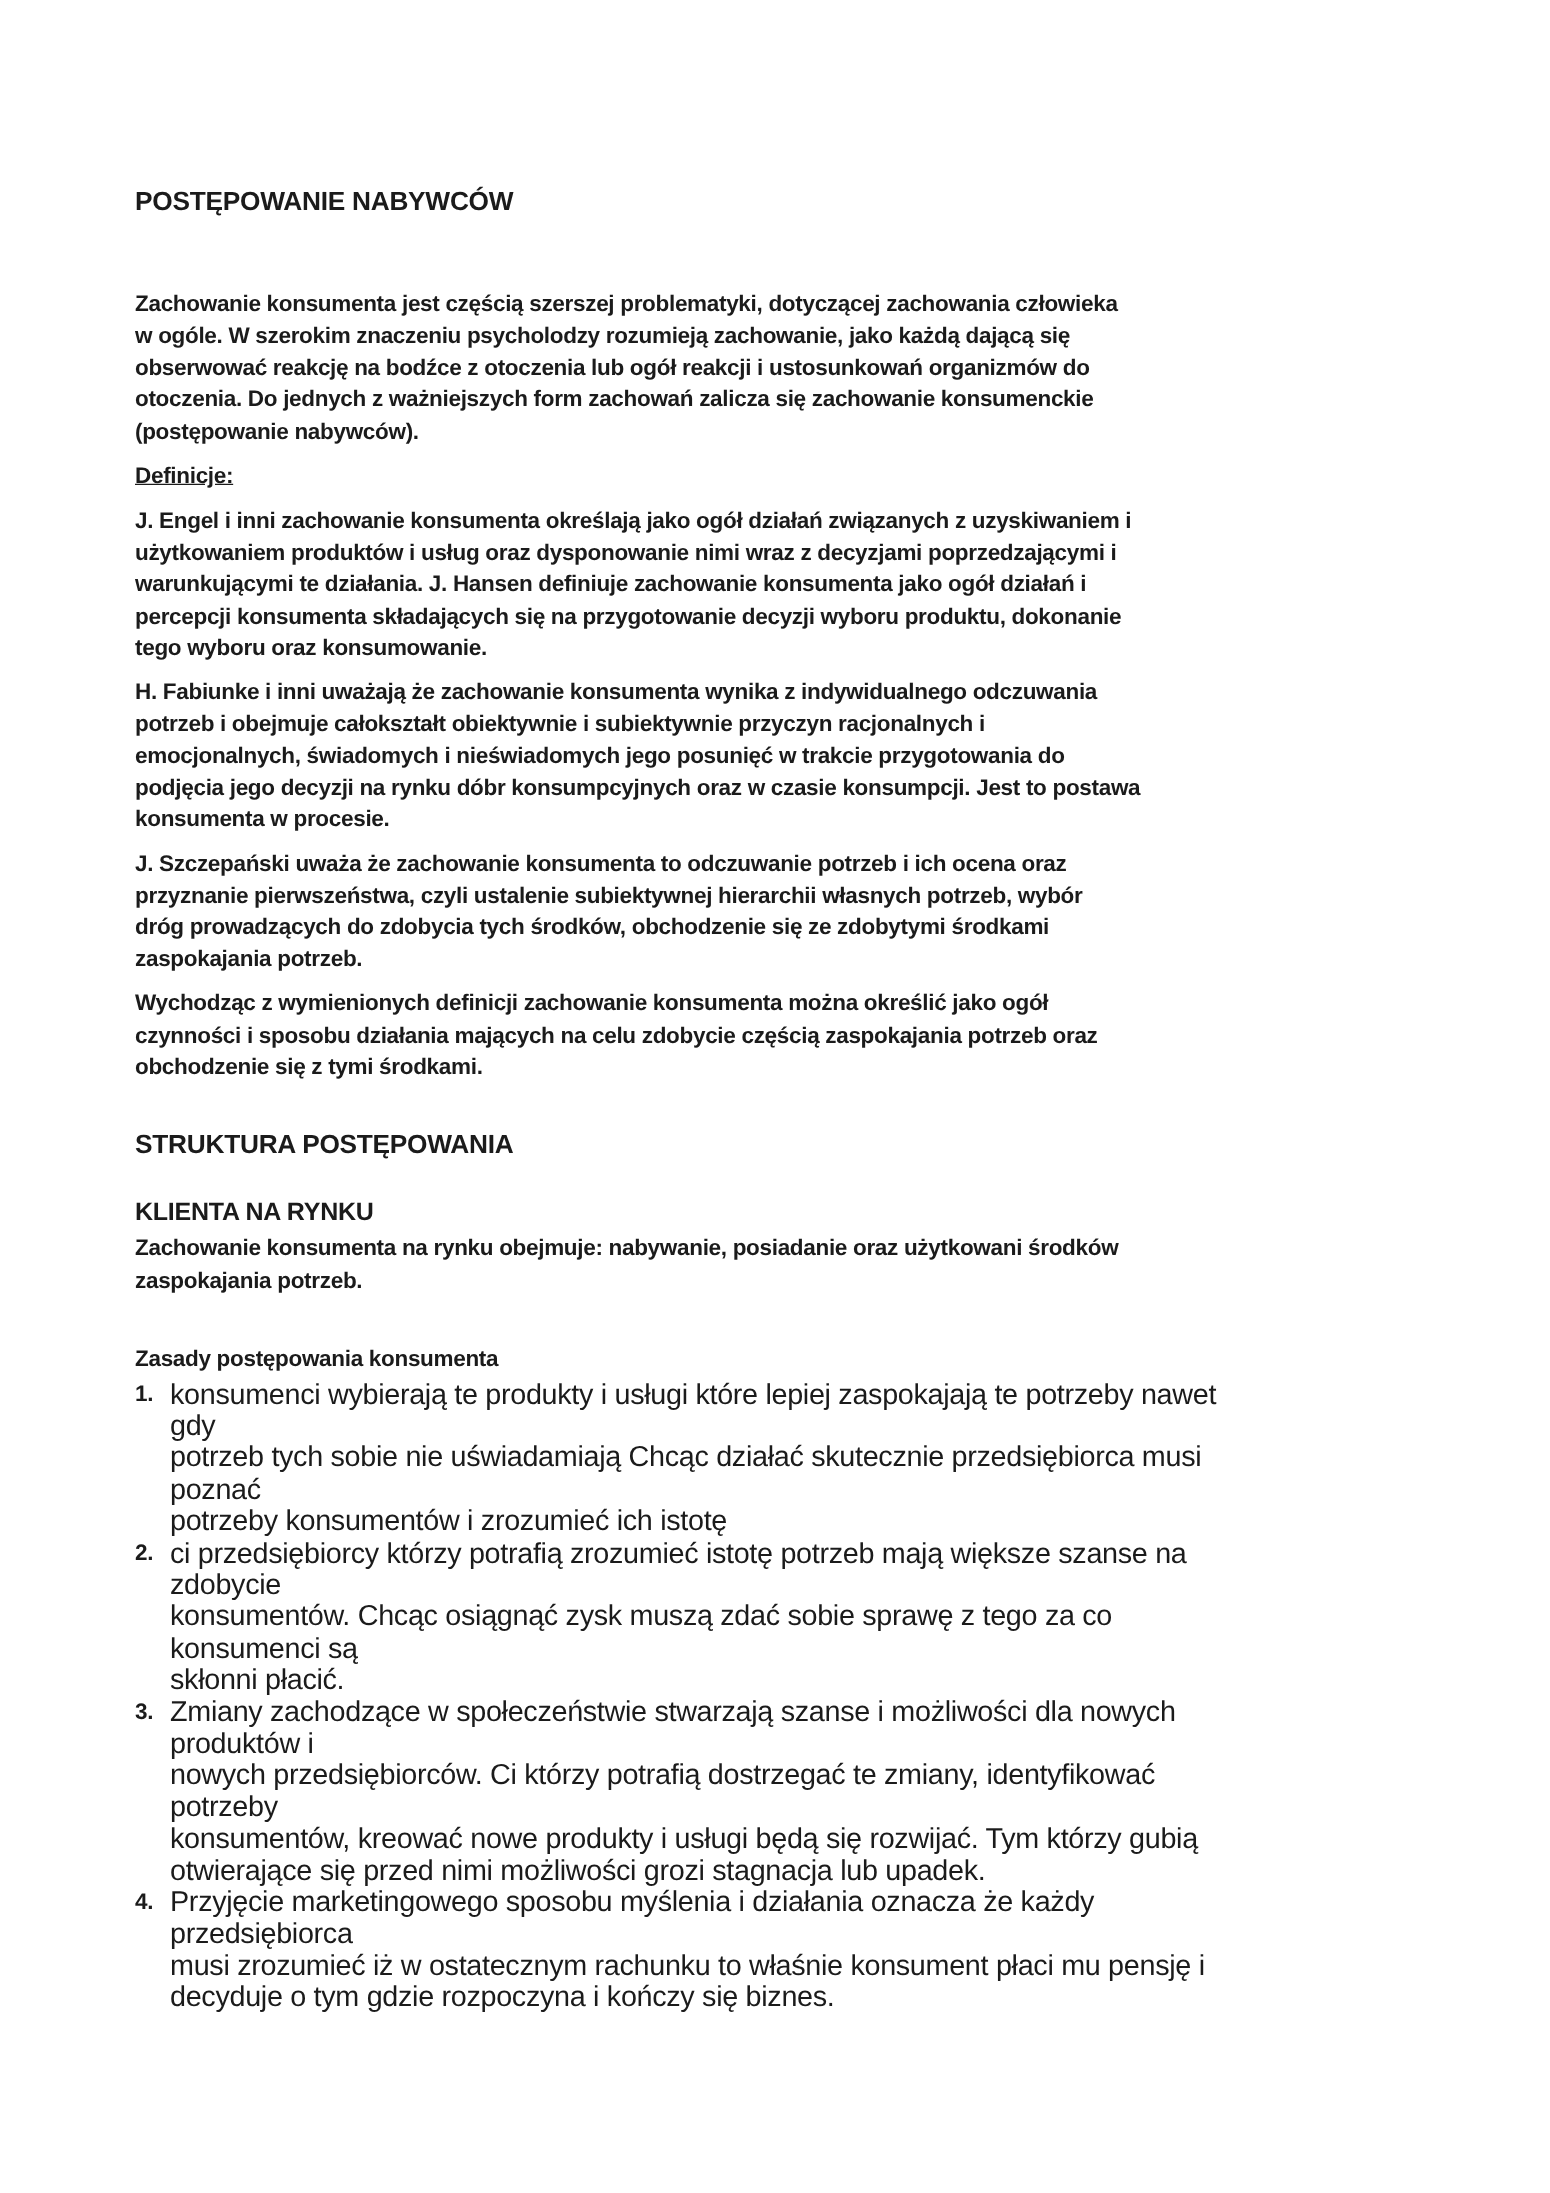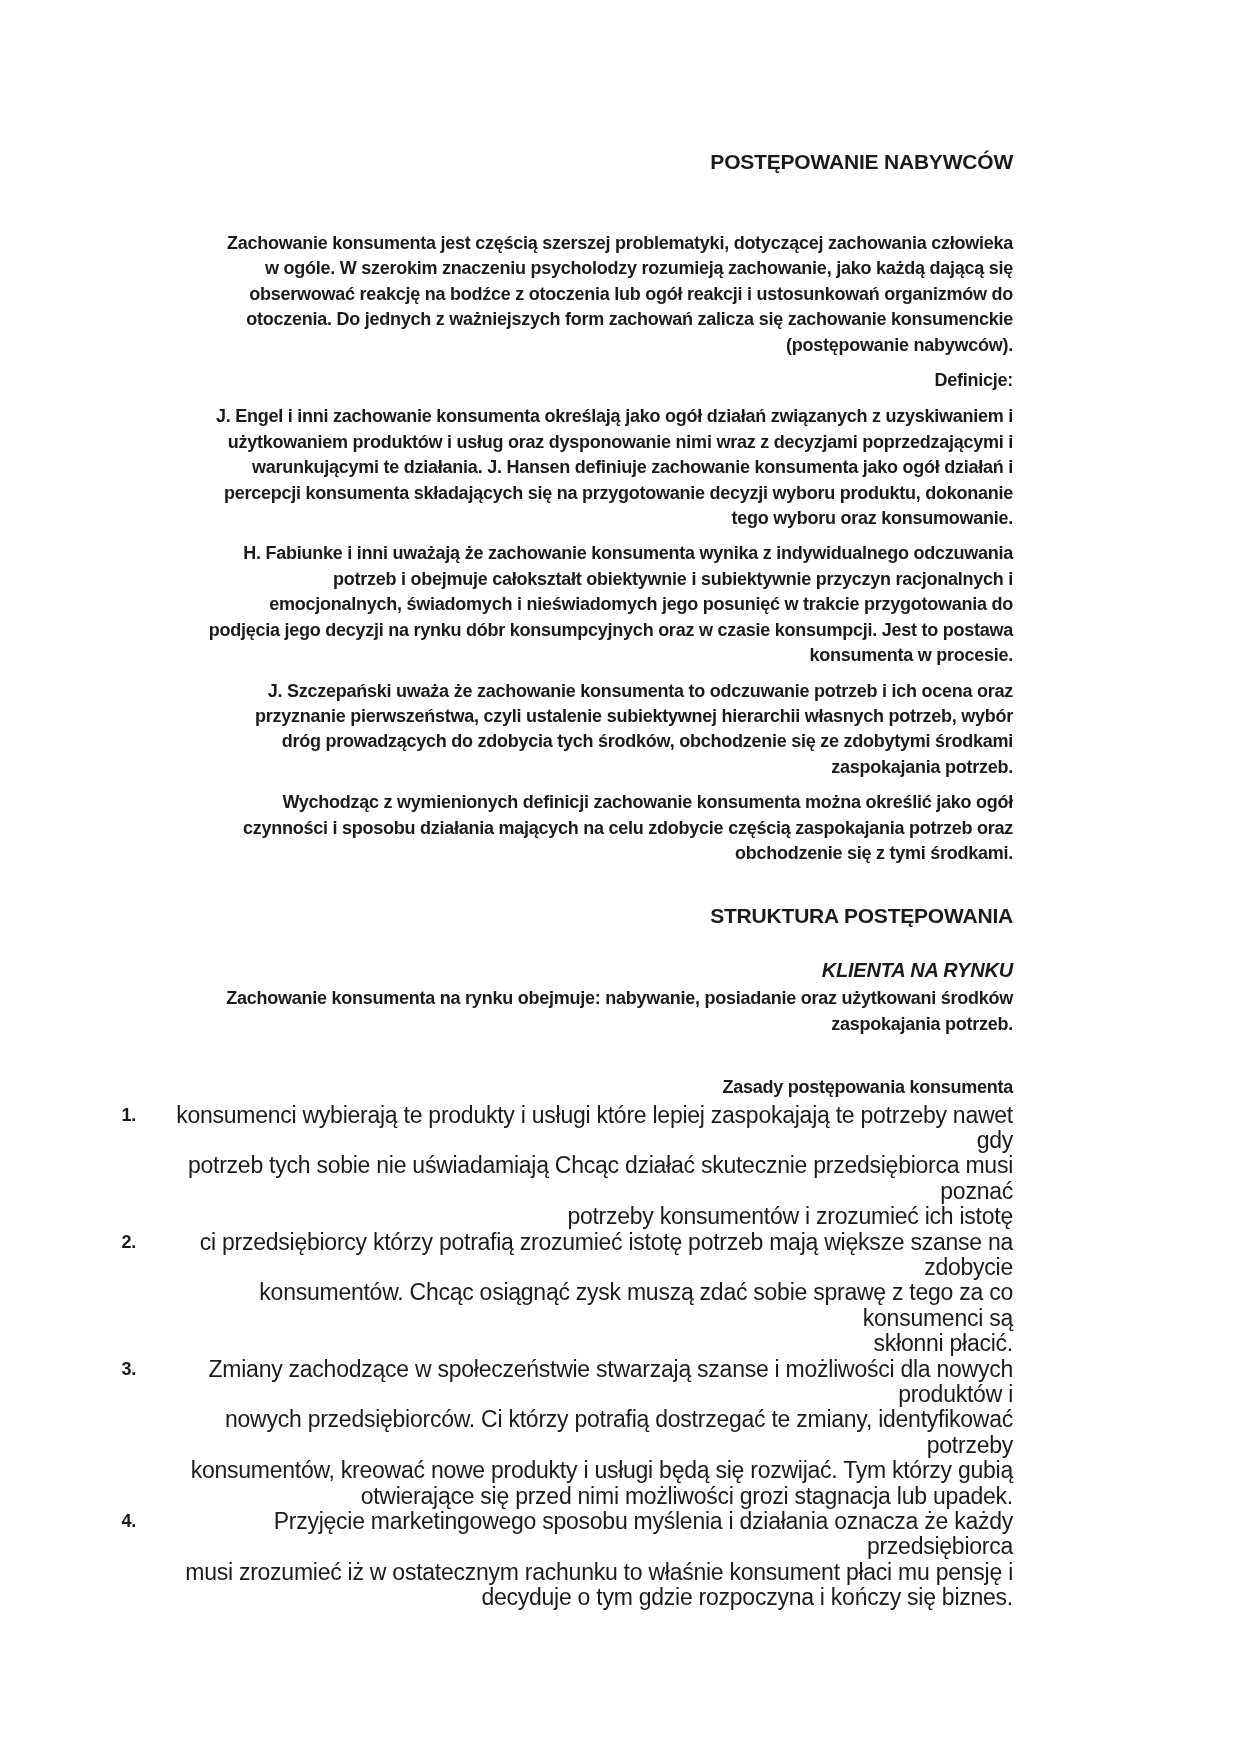--- a/index.html
+++ b/index.html
@@ -10,21 +10,20 @@
   .page {
     position: relative;
     width: 1240px;
     height: 1754px;
     background: #ffffff;
     box-sizing: border-box;
     padding: 148px 130px 0 108px;
     font-family: "Liberation Sans", "DejaVu Sans", sans-serif;
     color: #1b1b1b;
     overflow: hidden;
-    text-align: right;
   }
   .content {
     width: 905px;
   }
   h1.doc-title {
     font-size: 21px;
     font-weight: 700;
     letter-spacing: -0.2px;
     margin: 0 0 56px 0;
     line-height: 27px;
@@ -32,32 +31,32 @@
   p.body {
     font-size: 18px;
     font-weight: 700;
     letter-spacing: -0.25px;
     line-height: 25.4px;
     margin: 0 0 10px 0;
     white-space: pre-line;
   }
   p.deflabel {
     margin: 0 0 11px 0;
+    text-decoration: underline;
   }
   h2.section {
     font-size: 21px;
     font-weight: 700;
     letter-spacing: -0.2px;
     line-height: 27px;
     margin: 36px 0 0 0;
   }
   h3.subsection {
     font-size: 20px;
     font-weight: 700;
-    font-style: italic;
     letter-spacing: -0.2px;
     line-height: 26px;
     margin: 28px 0 3px 0;
   }
   p.rules-heading {
     margin: 38px 0 2px 0;
   }
   .rules {
     margin: 0;
     padding: 0;

